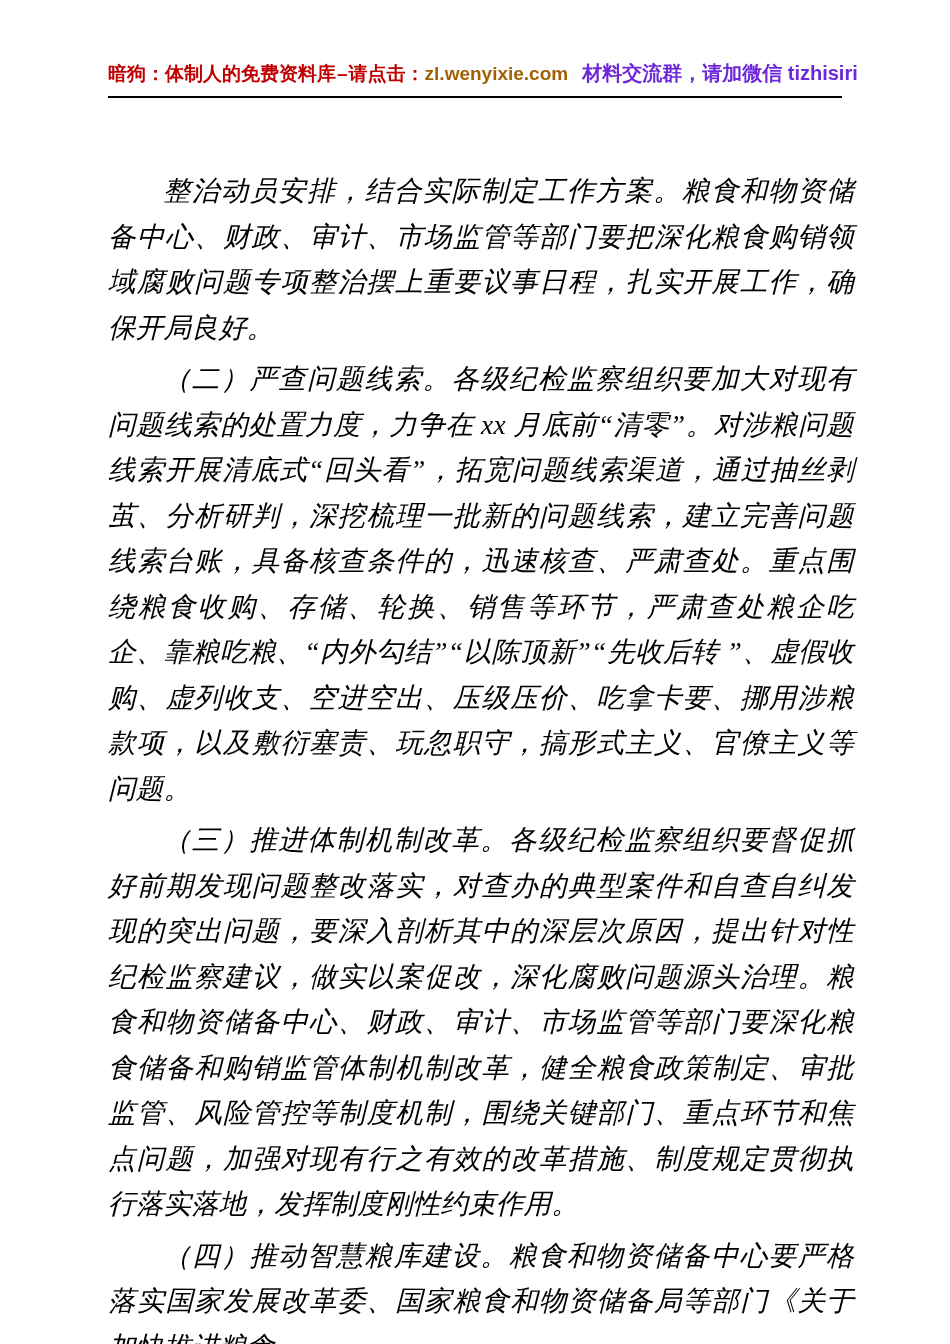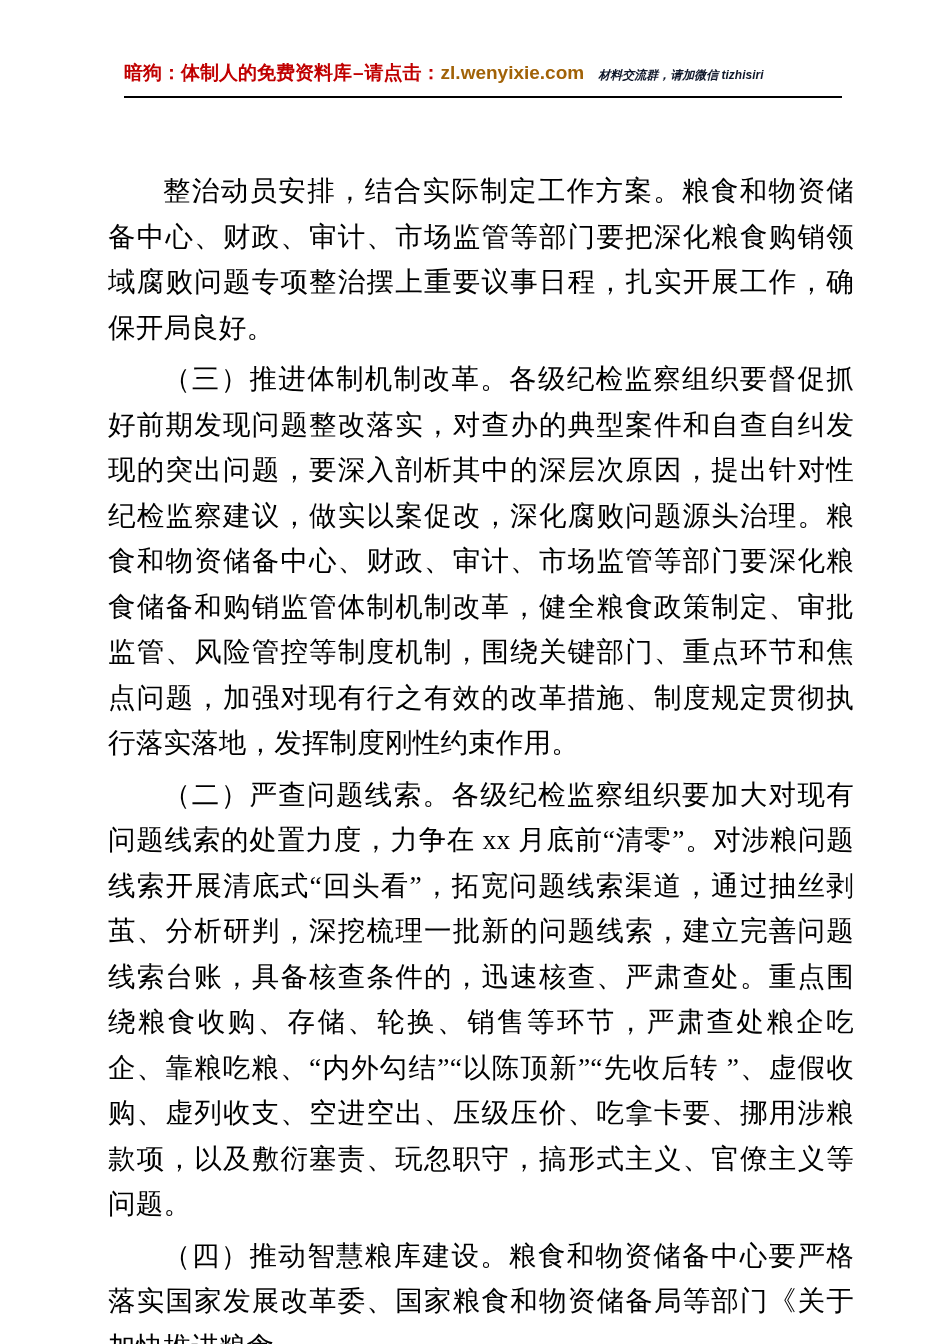--- a/index.html
+++ b/index.html
@@ -20,21 +20,21 @@
     position: relative;
     width: 950px;
     height: 1344px;
     box-sizing: border-box;
     padding: 0 108px;
   }
 
   
   .banner {
     position: absolute;
-    left: 124px;
+    left: 108px;
     right: 108px;
     top: 60px;
     height: 44px;
     text-align: right;
   }
   .banner-line {
     display: flex;
     align-items: baseline;
     white-space: nowrap;
     font-family: "Liberation Sans", "DejaVu Sans", sans-serif;
@@ -47,25 +47,24 @@
   }
   .banner-link {
     color: #a16207;
     text-decoration: none;
   }
   .banner-dash {
     color: #c00000;
     padding: 0 1px;
   }
   .banner-tail {
-    color: #0f172a;
-    font-size: 12px;
+    color: #6d28d9;
+    font-size: 20px;
     font-weight: bold;
     padding-left: 14px;
-    font-style: italic;
   }
   .banner-rule {
     position: absolute;
     left: 0;
     right: 0;
     top: 36px;
     border-top: 2px solid #000000;
   }
 
   
@@ -77,38 +76,39 @@
   }
   p.para {
     margin: 0 0 6px 0;
     font-size: 27.5px;
     line-height: 45.5px;
     text-align: justify;
     text-justify: inter-ideograph;
     text-indent: 2em;
     letter-spacing: 0.2px;
     font-family: "Liberation Serif", "DejaVu Serif", serif;
+    font-style: italic;
   }
 </style>
 </head>
 <body>
 
 <div class="page">
 
   <div class="banner">
     <div class="banner-line">
       <span class="banner-red">暗狗：体制人的免费资料库</span>
       <span class="banner-dash">–</span>
       <span class="banner-red">请点击：</span>
       <a class="banner-link" href="#">zl.wenyixie.com</a>
       <span class="banner-tail">材料交流群，请加微信 tizhisiri</span>
     </div>
     <div class="banner-rule"></div>
   </div>
 
   <div class="content">
     <p class="para">整治动员安排，结合实际制定工作方案。粮食和物资储备中心、财政、审计、市场监管等部门要把深化粮食购销领域腐败问题专项整治摆上重要议事日程，扎实开展工作，确保开局良好。</p>
+    <p class="para">（二）严查问题线索。各级纪检监察组织要加大对现有问题线索的处置力度，力争在 xx 月底前“清零”。对涉粮问题线索开展清底式“回头看”，拓宽问题线索渠道，通过抽丝剥茧、分析研判，深挖梳理一批新的问题线索，建立完善问题线索台账，具备核查条件的，迅速核查、严肃查处。重点围绕粮食收购、存储、轮换、销售等环节，严肃查处粮企吃企、靠粮吃粮、“内外勾结”“以陈顶新”“先收后转 ”、虚假收购、虚列收支、空进空出、压级压价、吃拿卡要、挪用涉粮款项，以及敷衍塞责、玩忽职守，搞形式主义、官僚主义等问题。</p>
     <p class="para">（三）推进体制机制改革。各级纪检监察组织要督促抓好前期发现问题整改落实，对查办的典型案件和自查自纠发现的突出问题，要深入剖析其中的深层次原因，提出针对性纪检监察建议，做实以案促改，深化腐败问题源头治理。粮食和物资储备中心、财政、审计、市场监管等部门要深化粮食储备和购销监管体制机制改革，健全粮食政策制定、审批监管、风险管控等制度机制，围绕关键部门、重点环节和焦点问题，加强对现有行之有效的改革措施、制度规定贯彻执行落实落地，发挥制度刚性约束作用。</p>
-    <p class="para">（二）严查问题线索。各级纪检监察组织要加大对现有问题线索的处置力度，力争在 xx 月底前“清零”。对涉粮问题线索开展清底式“回头看”，拓宽问题线索渠道，通过抽丝剥茧、分析研判，深挖梳理一批新的问题线索，建立完善问题线索台账，具备核查条件的，迅速核查、严肃查处。重点围绕粮食收购、存储、轮换、销售等环节，严肃查处粮企吃企、靠粮吃粮、“内外勾结”“以陈顶新”“先收后转 ”、虚假收购、虚列收支、空进空出、压级压价、吃拿卡要、挪用涉粮款项，以及敷衍塞责、玩忽职守，搞形式主义、官僚主义等问题。</p>
     <p class="para">（四）推动智慧粮库建设。粮食和物资储备中心要严格落实国家发展改革委、国家粮食和物资储备局等部门《关于加快推进粮食</p>
   </div>
 
 </div>
 
 </body></html>

